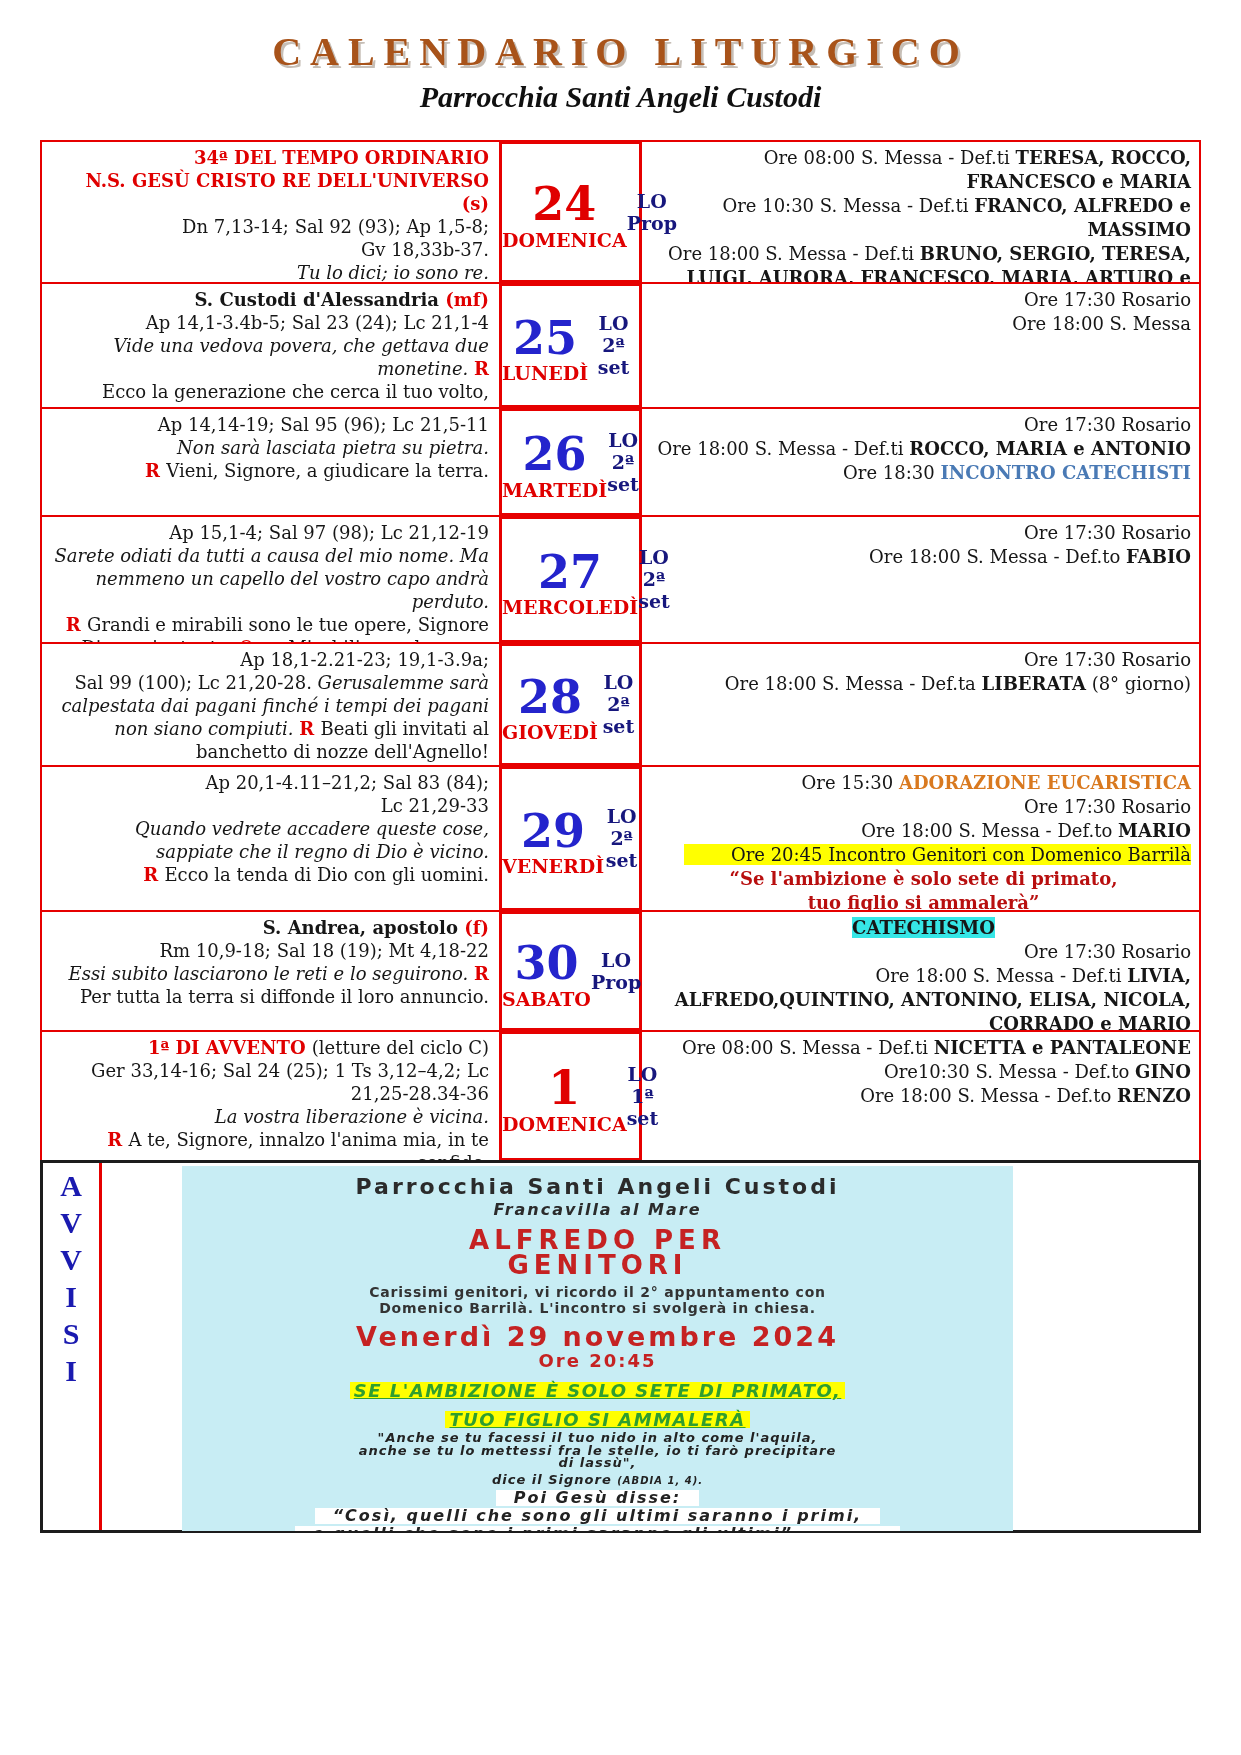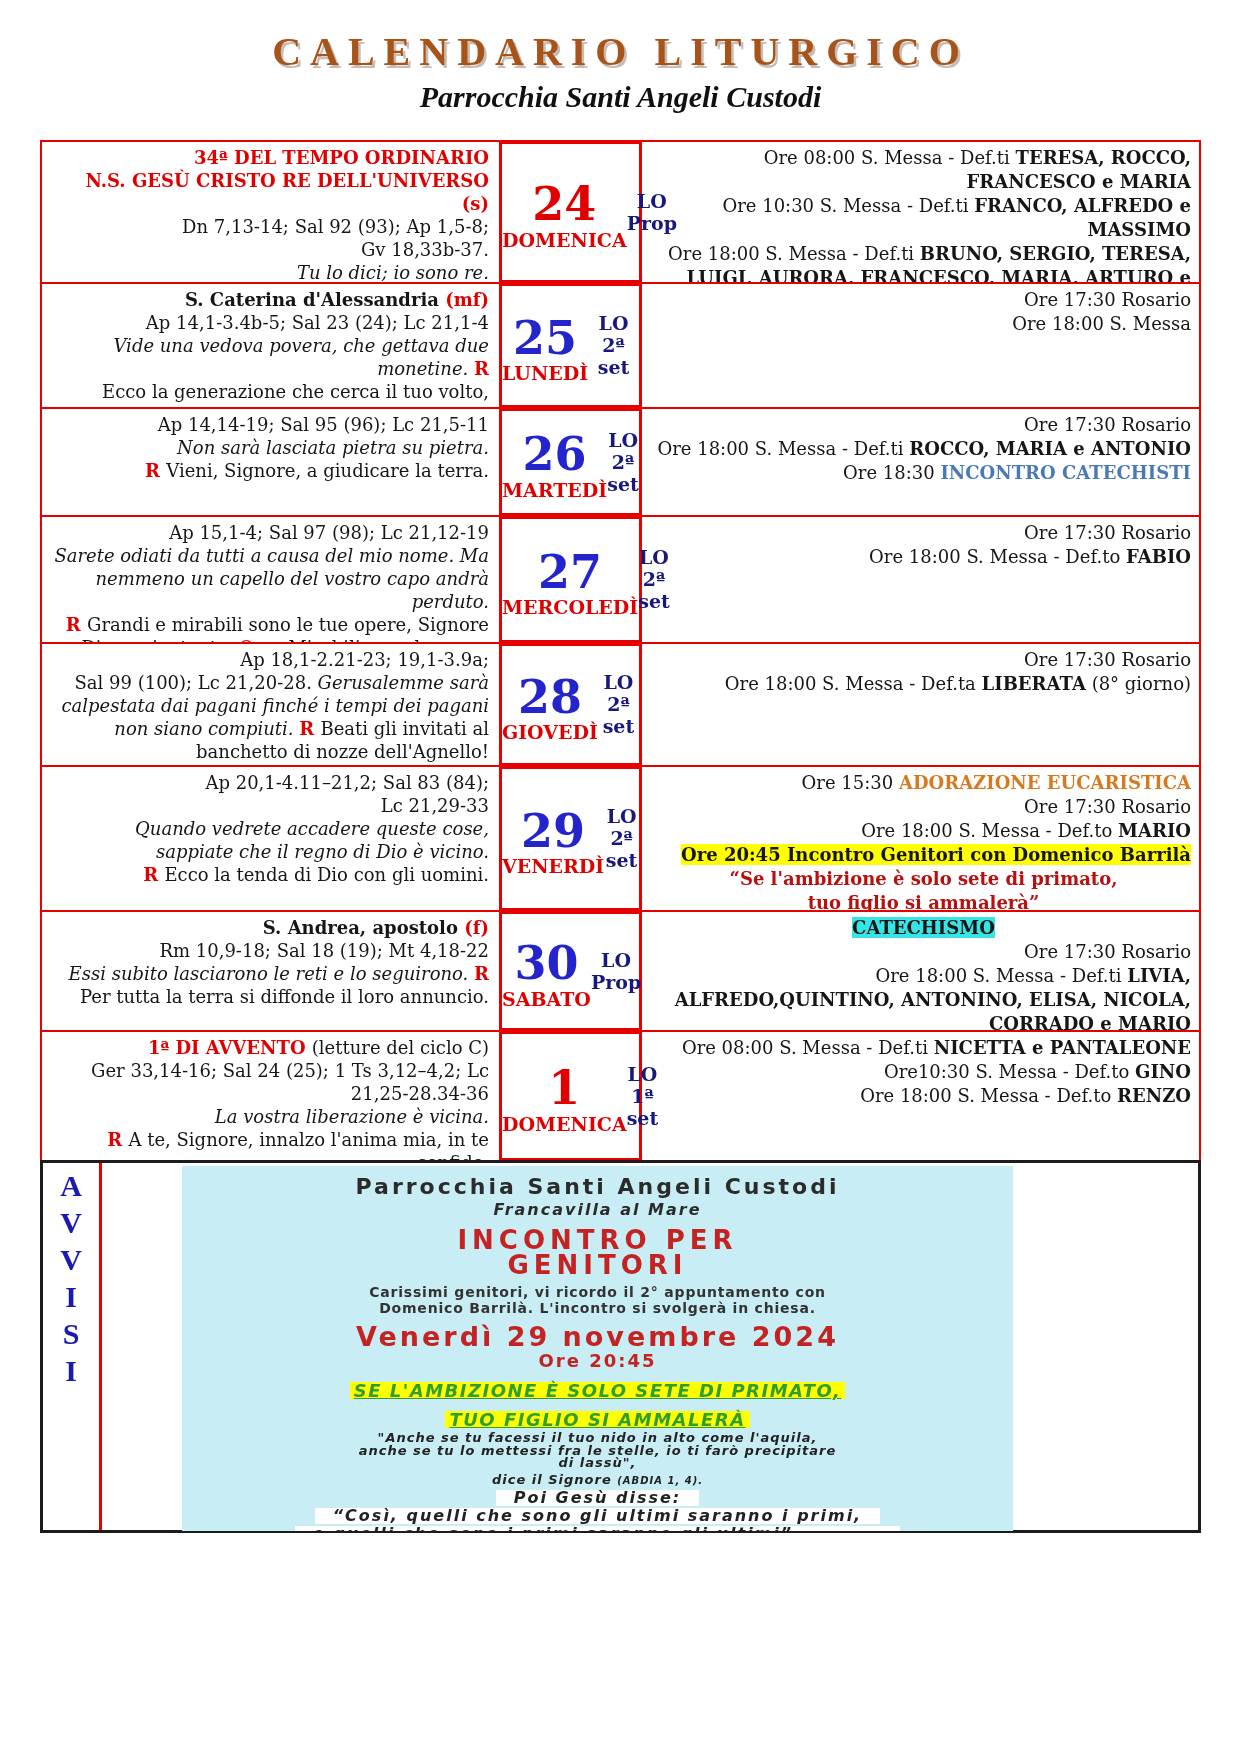--- a/index.html
+++ b/index.html
@@ -48,21 +48,21 @@
 
   
   .sg-p{}
   .sg-b{font-weight:bold;}
   .sg-i{font-style:italic;}
   .sg-r{color:var(--textred);font-weight:bold;}
   .sg-rb{color:var(--textred);font-weight:bold;}
   .sg-red{color:var(--textred);}
   .sg-steel{color:var(--steel);font-weight:bold;}
   .sg-orange{color:var(--orange);font-weight:bold;}
-  .sg-hy{background:var(--yellow);font-weight:bold;}
+  .sg-hy{background:var(--yellow);font-weight:normal;padding-left:47px;}
   .sg-hc{background:var(--cyanhl);font-weight:bold;}
   .sg-qr{color:var(--darkred);font-weight:bold;}
 
   
   .avvisi{position:absolute;left:40px;top:1160px;width:1161px;height:373px;
           border:3px solid #1c1c1c;display:flex;background:#fff;}
   .avv-letters{width:56px;padding-top:4px;text-align:center;
     font-family:"Liberation Serif",serif;font-weight:bold;font-size:30px;line-height:37px;color:#1a1ab0;}
   .avv-letters div{height:37px;}
   .avv-divider{width:3px;background:var(--red);}
@@ -113,21 +113,21 @@
           <div class="dlo">LO Prop</div>
         </div>
         <div class="cr">
           <div class="tl"><span class="sg-p">Ore 08:00 S. Messa - Def.ti </span><span class="sg-b">TERESA, ROCCO, FRANCESCO e MARIA</span></div>
           <div class="tl"><span class="sg-p">Ore 10:30 S. Messa - Def.ti </span><span class="sg-b">FRANCO, ALFREDO  e MASSIMO</span></div>
           <div class="tl"><span class="sg-p">Ore 18:00 S. Messa - Def.ti </span><span class="sg-b">BRUNO, SERGIO, TERESA, LUIGI, AURORA, FRANCESCO, MARIA, ARTURO e MARIA</span></div>
         </div>
       </div>
       <div class="crow" style="height: 125px;">
         <div class="cl">
-          <div class="tl"><span class="sg-b">S. Caterina d'Alessandria </span><span class="sg-rb">(mf)</span></div>
+          <div class="tl"><span class="sg-b">S. Custodi d'Alessandria </span><span class="sg-rb">(mf)</span></div>
           <div class="tl"><span class="sg-p">Ap 14,1-3.4b-5; Sal 23 (24); Lc 21,1-4</span></div>
           <div class="tl"><span class="sg-i">Vide una vedova povera, che gettava due monetine. </span><span class="sg-r">R</span></div>
           <div class="tl"><span class="sg-p">Ecco la generazione che cerca il tuo volto, Signore.</span></div>
         </div>
         <div class="cm">
           <div>
             <div class="dnum">25</div>
             <div class="dname">LUNEDÌ</div>
           </div>
           <div class="dlo">LO 2ª set</div>
@@ -262,21 +262,21 @@
       <div>V</div>
       <div>I</div>
       <div>S</div>
       <div>I</div>
     </div>
     <div class="avv-divider"></div>
 
     <div class="flyer">
       <div class="f-h1">Parrocchia Santi Angeli Custodi</div>
       <div class="f-h2">Francavilla al Mare</div>
-      <div class="f-title first">INCONTRO PER</div>
+      <div class="f-title first">ALFREDO PER</div>
       <div class="f-title">GENITORI</div>
       <div class="f-intro first">Carissimi genitori, vi ricordo il 2° appuntamento con</div>
       <div class="f-intro">Domenico Barrilà. L'incontro si svolgerà in chiesa.</div>
       <div class="f-date">Venerdì 29 novembre 2024</div>
       <div class="f-time">Ore 20:45</div>
       <div class="f-green">SE L'AMBIZIONE È SOLO SETE DI PRIMATO,</div>
       <div class="f-green">TUO FIGLIO SI AMMALERÀ</div>
       <div class="f-quote first">"Anche se tu facessi il tuo nido in alto come l'aquila,</div>
       <div class="f-quote">anche se tu lo mettessi fra le stelle, io ti farò precipitare</div>
       <div class="f-quote">di lassù",</div>

